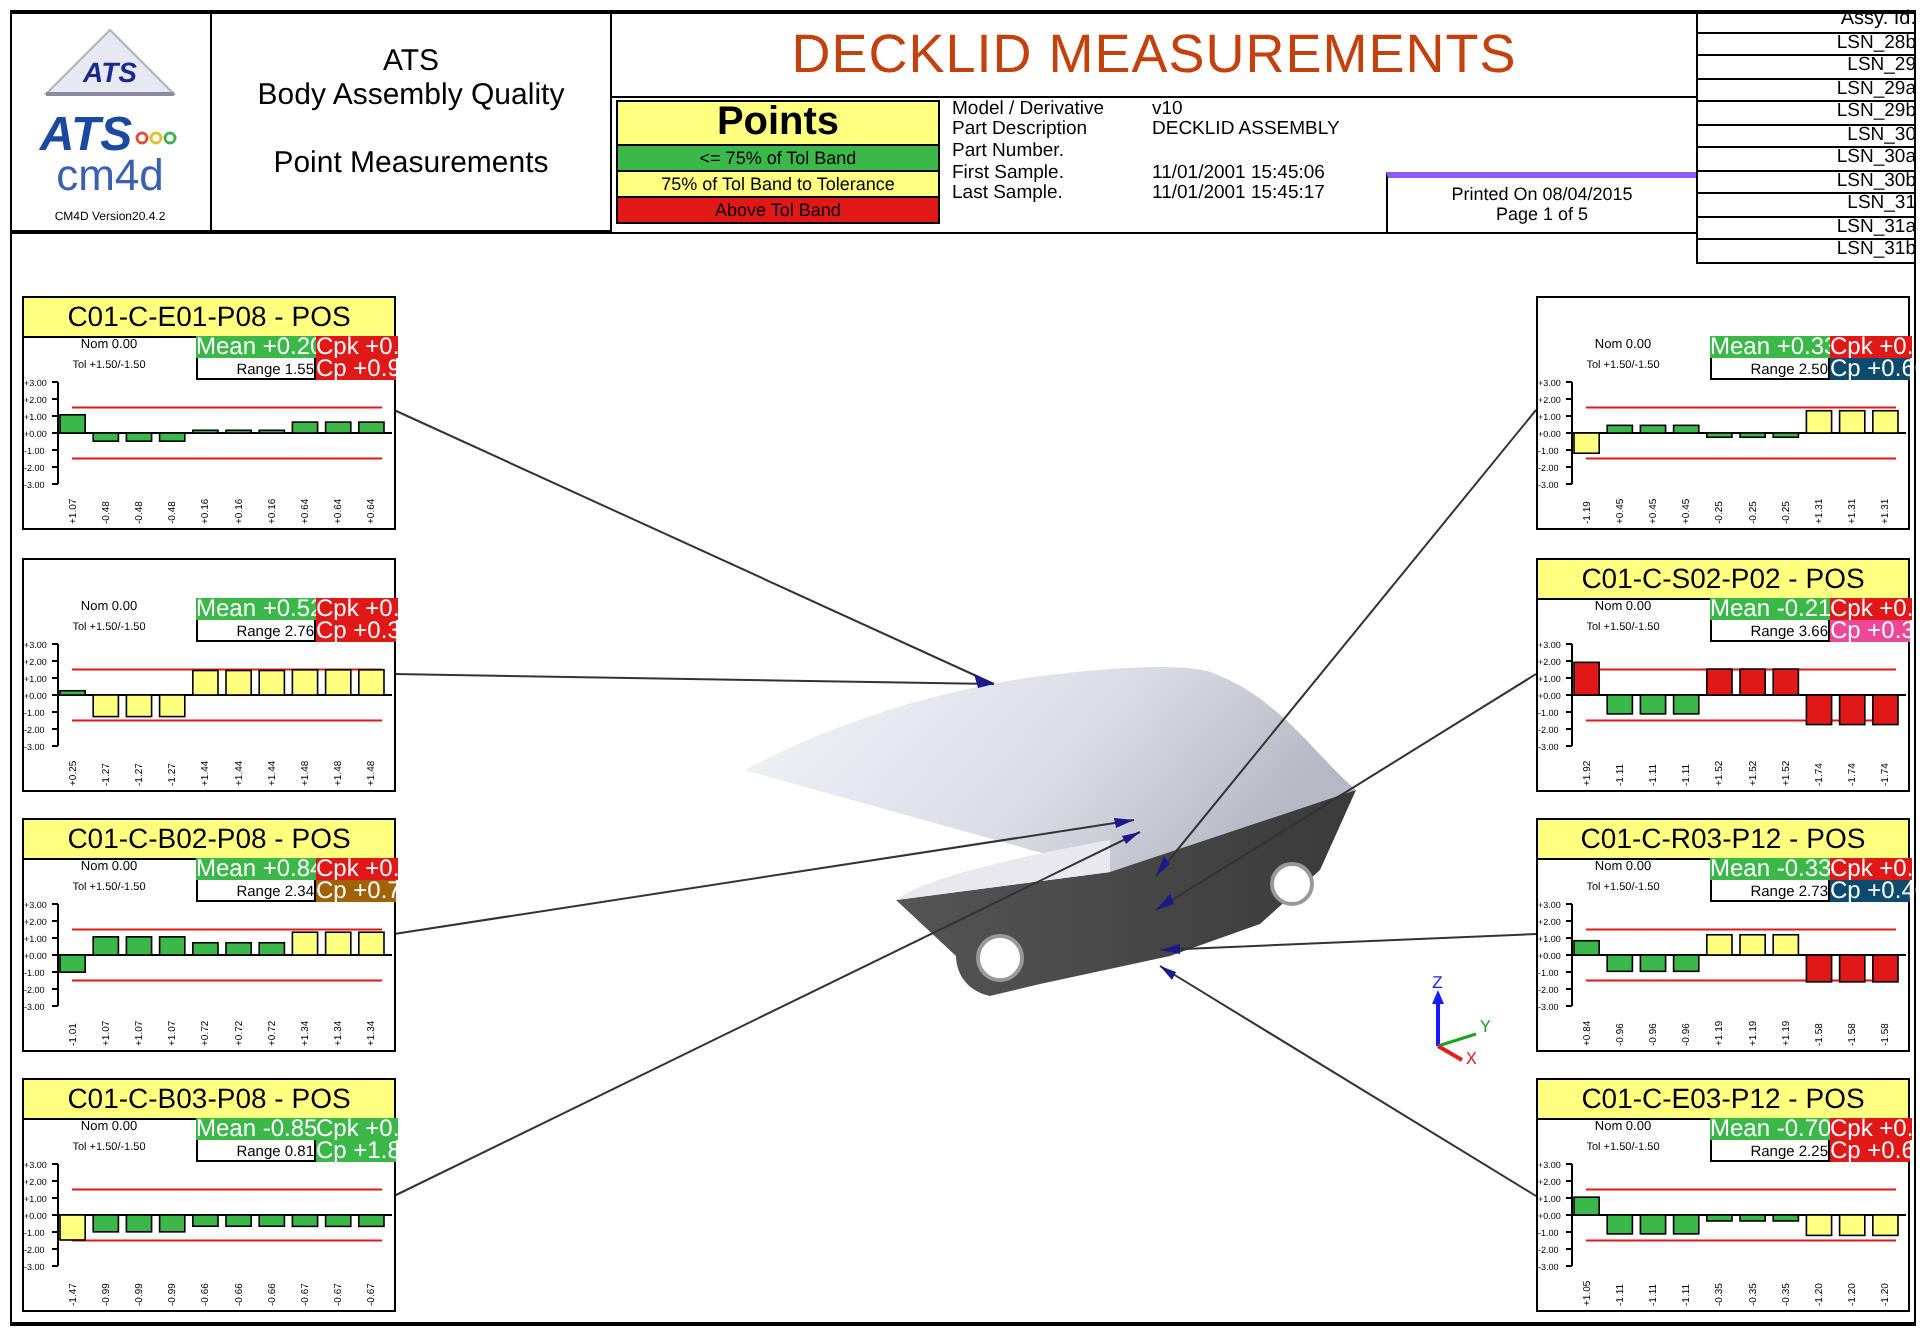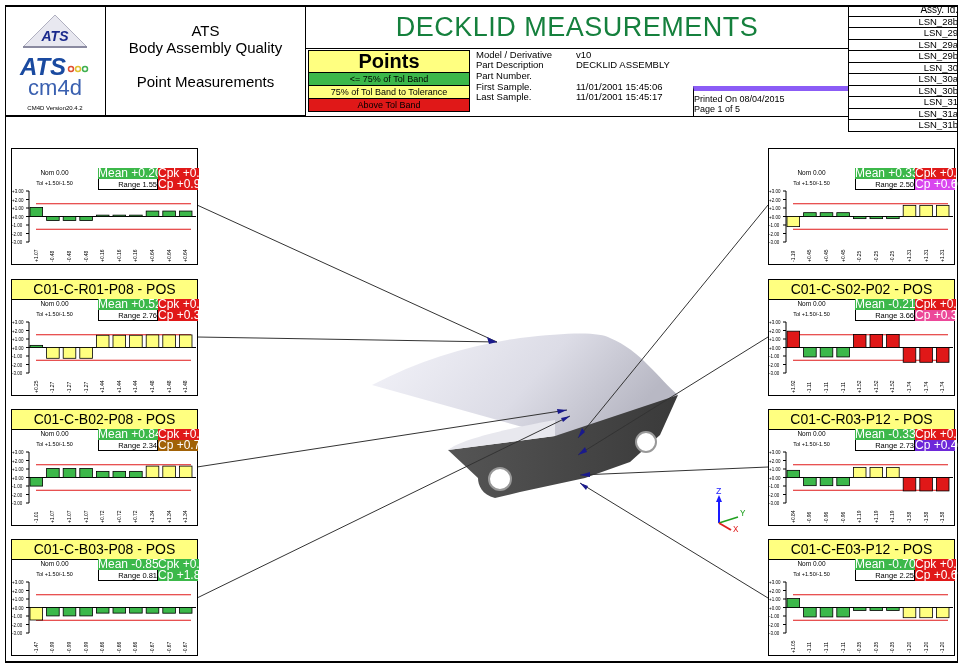--- a/index.html
+++ b/index.html
@@ -4,28 +4,28 @@
 <style>
   html,body{margin:0;padding:0;background:#fff;}
   body{width:965px;height:671px;position:relative;overflow:hidden;font-family:"Liberation Sans",sans-serif;color:#000;}
   .abs{position:absolute;}
   .frame{position:absolute;left:5px;top:5px;width:953px;height:658px;border:1px solid #000;border-top:2px solid #000;border-bottom:2px solid #000;box-sizing:border-box;}
   .hdr-logo{left:5px;top:5px;width:101px;height:111px;border-right:1px solid #000;border-bottom:1px solid #000;box-sizing:border-box;}
   .hdr-title{left:106px;top:5px;width:200px;height:111px;border-right:1px solid #000;border-bottom:1px solid #000;box-sizing:border-box;text-align:center;}
   .hdr-title .l1{font-size:15px;margin-top:17px;}
   .hdr-title .l2{font-size:15px;}
   .hdr-title .l3{font-size:15px;margin-top:17px;}
-  .main-title{left:306px;top:5px;width:542px;height:44px;border-bottom:1px solid #000;box-sizing:border-box;text-align:center;font-size:27px;color:#15803d;line-height:44px;letter-spacing:0.5px;}
+  .main-title{left:306px;top:5px;width:542px;height:44px;border-bottom:1px solid #000;box-sizing:border-box;text-align:center;font-size:27px;color:#c2410c;line-height:44px;letter-spacing:0.5px;}
   .legend{left:308px;top:50px;width:162px;}
   .legend .pts{background:#ffff80;height:21px;font-size:20px;font-weight:bold;text-align:center;line-height:21px;border-bottom:1px solid #000;}
   .legend .row{height:12px;font-size:9px;text-align:center;line-height:12px;border-bottom:1px solid #000;}
   .info{left:476px;top:50px;font-size:9.5px;line-height:10.5px;}
   .info .k{position:absolute;left:0;white-space:nowrap;}
   .info .v{position:absolute;left:100px;white-space:nowrap;}
-  .printed{left:693px;top:86px;width:155px;height:31px;border-top:5px solid #8b5cf6;border-left:1px solid #000;box-sizing:border-box;text-align:left;font-size:9px;line-height:10px;padding-top:3px;}
+  .printed{left:693px;top:86px;width:155px;height:31px;border-top:3px solid #8b5cf6;border-left:1px solid #000;box-sizing:border-box;text-align:center;font-size:9px;line-height:10px;padding-top:3px;}
   .assy{left:848px;top:5px;width:110px;}
   .assy div{height:10.5px;border-bottom:1px solid #000;border-left:1px solid #000;text-align:right;font-size:9.5px;line-height:10px;box-sizing:content-box;}
   .assy .hd{font-size:10px;}
   .card{position:absolute;width:187px;height:117px;border:1px solid #000;box-sizing:border-box;background:#fff;}
   .card .ttl{height:19px;background:#ffff80;border-bottom:1px solid #000;font-size:14px;text-align:center;line-height:19px;}
   .card .nom{position:absolute;left:0;top:19px;width:85px;height:10px;font-size:6.5px;text-align:center;line-height:10px;}
   .card .tol{position:absolute;left:0;top:30px;width:85px;height:9px;font-size:5.5px;text-align:center;line-height:9px;}
   .card .mean{position:absolute;left:86px;top:19px;width:60px;height:11px;font-size:12px;line-height:11px;color:#fff;text-align:center;white-space:nowrap;overflow:hidden;}
   .card .rng{position:absolute;left:86px;top:30px;width:60px;height:11px;font-size:7.5px;line-height:11px;text-align:right;border:1px solid #000;border-top:none;box-sizing:border-box;}
   .card .cpk{position:absolute;left:146px;top:19px;width:41px;height:11px;font-size:12px;line-height:11px;color:#fff;white-space:nowrap;overflow:hidden;}
@@ -145,20 +145,21 @@
     <polygon points="716,502 719,495 722,502" fill="#1a1aff"></polygon>
     <text x="716" y="494" font-size="9" font-family="Liberation Mono, monospace" fill="#1a1aff">Z</text>
     <line x1="719" y1="523" x2="738" y2="517" stroke="#20a020" stroke-width="1.5"></line>
     <text x="740" y="516" font-size="9" font-family="Liberation Mono, monospace" fill="#20a020">Y</text>
     <line x1="719" y1="523" x2="731" y2="530" stroke="#e02020" stroke-width="2"></line>
     <text x="733" y="532" font-size="9" font-family="Liberation Mono, monospace" fill="#e02020">X</text>
   </g>
 </svg>
 
 <div class="card" style="left:11px;top:148px">
+    <div class="ttl">C01-C-E01-P08 - POS</div>
     <div class="nom">Nom   0.00</div>
     <div class="tol">Tol +1.50/-1.50</div>
     <div class="mean" style="background:#3cb84a">Mean +0.20</div>
     <div class="rng">Range  1.55</div>
     <div class="cpk" style="background:#e01818">Cpk +0.78</div>
     <div class="cp" style="background:#e01818">Cp +0.91</div>
     <svg width="185" height="75">
       <line x1="17" y1="2" x2="17" y2="53" stroke="#000" stroke-width="1"></line>
       <line x1="14" y1="2" x2="17" y2="2" stroke="#000"></line>
       <text x="0" y="4" font-size="4.5" font-family="Liberation Sans, sans-serif">+3.00</text>
@@ -193,21 +194,20 @@
       <text transform="translate(125.4,73) rotate(-90)" font-size="5" font-family="Liberation Sans, sans-serif">+0.16</text>
       <rect x="134.20000000000002" y="22.06" width="12.600000000000001" height="5.440000000000001" fill="#3cb84a" stroke="#000" stroke-width="0.8"></rect>
       <text transform="translate(142.00000000000003,73) rotate(-90)" font-size="5" font-family="Liberation Sans, sans-serif">+0.64</text>
       <rect x="150.8" y="22.06" width="12.600000000000001" height="5.440000000000001" fill="#3cb84a" stroke="#000" stroke-width="0.8"></rect>
       <text transform="translate(158.60000000000002,73) rotate(-90)" font-size="5" font-family="Liberation Sans, sans-serif">+0.64</text>
       <rect x="167.4" y="22.06" width="12.600000000000001" height="5.440000000000001" fill="#3cb84a" stroke="#000" stroke-width="0.8"></rect>
       <text transform="translate(175.20000000000002,73) rotate(-90)" font-size="5" font-family="Liberation Sans, sans-serif">+0.64</text>
     </svg>
   </div>
 <div class="card" style="left:11px;top:279px">
-    <div class="ttl">C01-C-R01-P08 - POS</div>
     <div class="nom">Nom   0.00</div>
     <div class="tol">Tol +1.50/-1.50</div>
     <div class="mean" style="background:#3cb84a">Mean +0.52</div>
     <div class="rng">Range  2.76</div>
     <div class="cpk" style="background:#e01818">Cpk +0.25</div>
     <div class="cp" style="background:#e01818">Cp +0.39</div>
     <svg width="185" height="75">
       <line x1="17" y1="2" x2="17" y2="53" stroke="#000" stroke-width="1"></line>
       <line x1="14" y1="2" x2="17" y2="2" stroke="#000"></line>
       <text x="0" y="4" font-size="4.5" font-family="Liberation Sans, sans-serif">+3.00</text>
@@ -345,21 +345,21 @@
       <rect x="167.4" y="27.5" width="12.600000000000001" height="5.695" fill="#3cb84a" stroke="#000" stroke-width="0.8"></rect>
       <text transform="translate(175.20000000000002,73) rotate(-90)" font-size="5" font-family="Liberation Sans, sans-serif">-0.67</text>
     </svg>
   </div>
 <div class="card" style="left:768px;top:148px">
     <div class="nom">Nom   0.00</div>
     <div class="tol">Tol +1.50/-1.50</div>
     <div class="mean" style="background:#3cb84a">Mean +0.33</div>
     <div class="rng">Range  2.50</div>
     <div class="cpk" style="background:#e01818">Cpk +0.47</div>
-    <div class="cp" style="background:#d946ef">Cp +0.60</div>
+    <div class="cp" style="background:#0c4a6e">Cp +0.60</div>
     <svg width="185" height="75">
       <line x1="17" y1="2" x2="17" y2="53" stroke="#000" stroke-width="1"></line>
       <line x1="14" y1="2" x2="17" y2="2" stroke="#000"></line>
       <text x="0" y="4" font-size="4.5" font-family="Liberation Sans, sans-serif">+3.00</text>
       <line x1="14" y1="10.5" x2="17" y2="10.5" stroke="#000"></line>
       <text x="0" y="12.5" font-size="4.5" font-family="Liberation Sans, sans-serif">+2.00</text>
       <line x1="14" y1="19" x2="17" y2="19" stroke="#000"></line>
       <text x="0" y="21" font-size="4.5" font-family="Liberation Sans, sans-serif">+1.00</text>
       <line x1="14" y1="27.5" x2="17" y2="27.5" stroke="#000"></line>
       <text x="0" y="29.5" font-size="4.5" font-family="Liberation Sans, sans-serif">+0.00</text>
@@ -443,21 +443,21 @@
       <text transform="translate(175.20000000000002,73) rotate(-90)" font-size="5" font-family="Liberation Sans, sans-serif">-1.74</text>
     </svg>
   </div>
 <div class="card" style="left:768px;top:409px">
     <div class="ttl">C01-C-R03-P12 - POS</div>
     <div class="nom">Nom   0.00</div>
     <div class="tol">Tol +1.50/-1.50</div>
     <div class="mean" style="background:#3cb84a">Mean -0.33</div>
     <div class="rng">Range  2.73</div>
     <div class="cpk" style="background:#e01818">Cpk +0.31</div>
-    <div class="cp" style="background:#6d28d9">Cp +0.40</div>
+    <div class="cp" style="background:#0c4a6e">Cp +0.40</div>
     <svg width="185" height="75">
       <line x1="17" y1="2" x2="17" y2="53" stroke="#000" stroke-width="1"></line>
       <line x1="14" y1="2" x2="17" y2="2" stroke="#000"></line>
       <text x="0" y="4" font-size="4.5" font-family="Liberation Sans, sans-serif">+3.00</text>
       <line x1="14" y1="10.5" x2="17" y2="10.5" stroke="#000"></line>
       <text x="0" y="12.5" font-size="4.5" font-family="Liberation Sans, sans-serif">+2.00</text>
       <line x1="14" y1="19" x2="17" y2="19" stroke="#000"></line>
       <text x="0" y="21" font-size="4.5" font-family="Liberation Sans, sans-serif">+1.00</text>
       <line x1="14" y1="27.5" x2="17" y2="27.5" stroke="#000"></line>
       <text x="0" y="29.5" font-size="4.5" font-family="Liberation Sans, sans-serif">+0.00</text>

